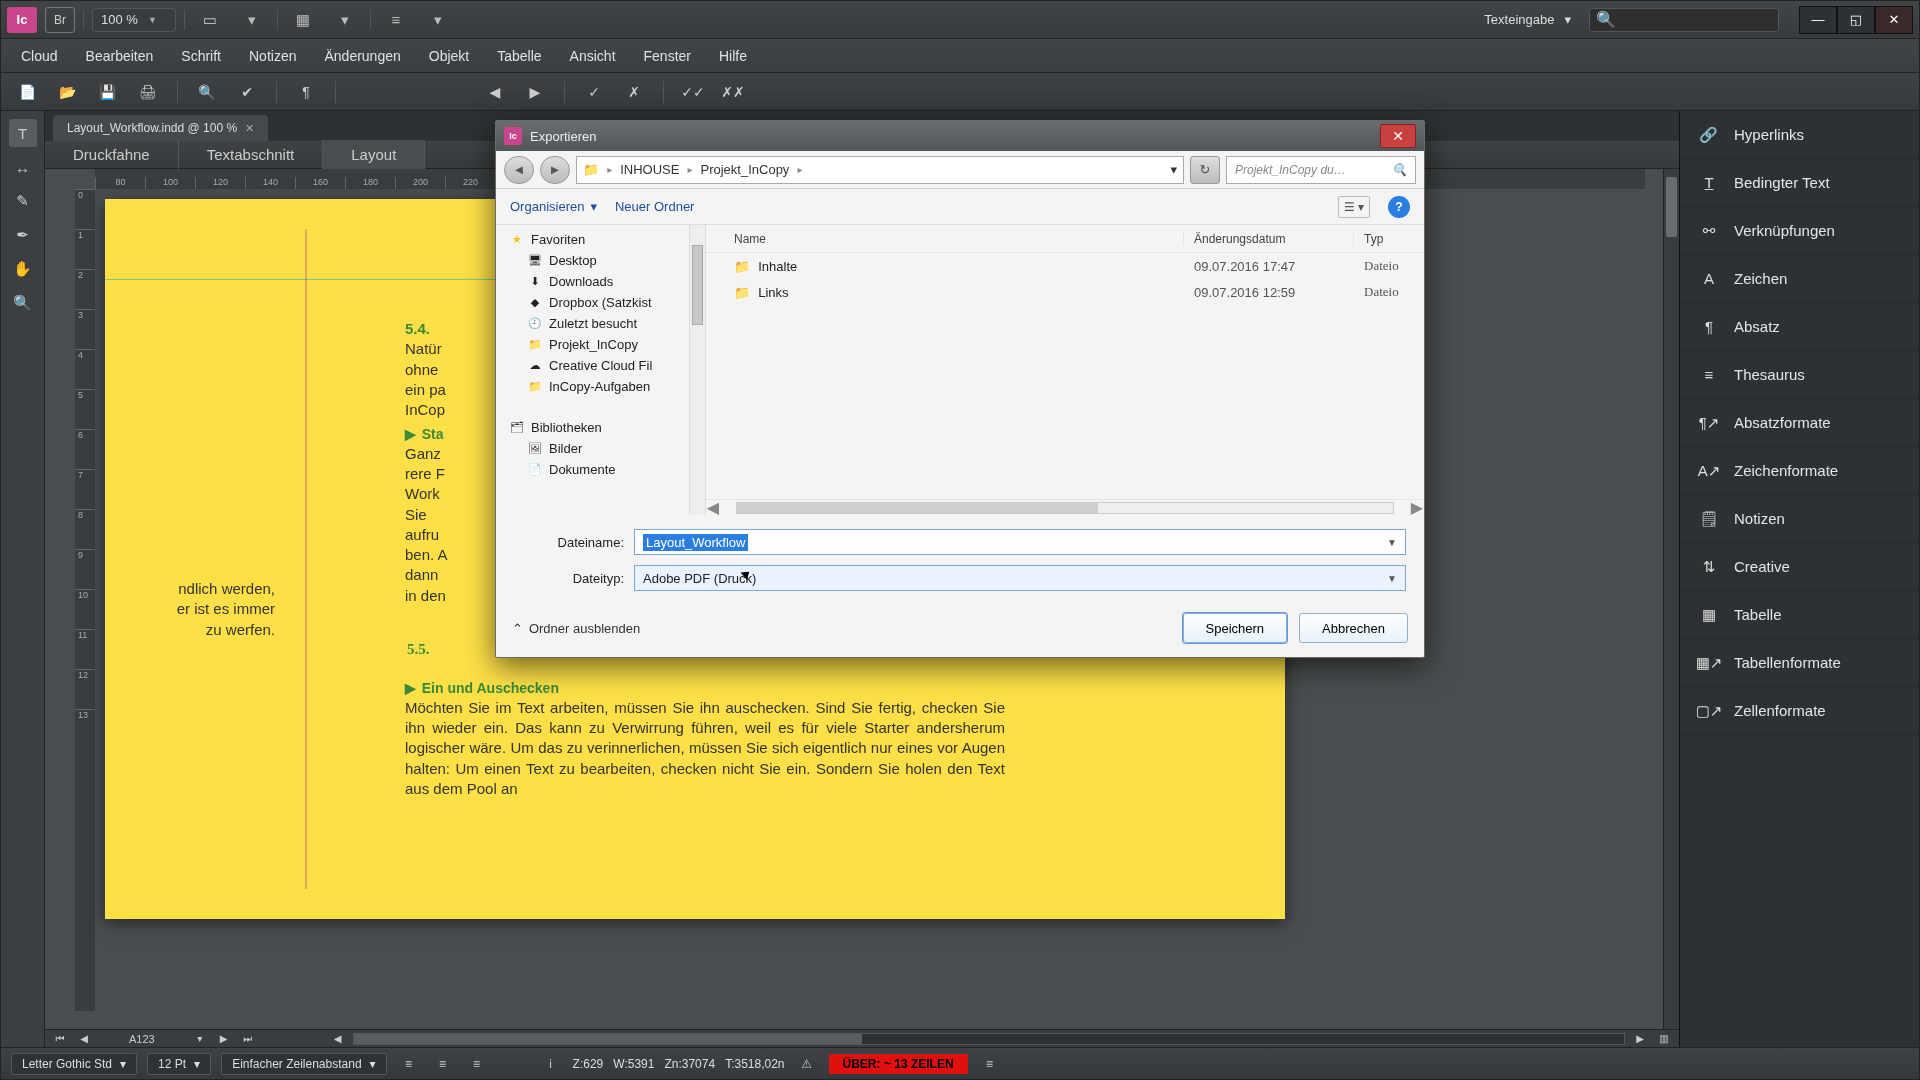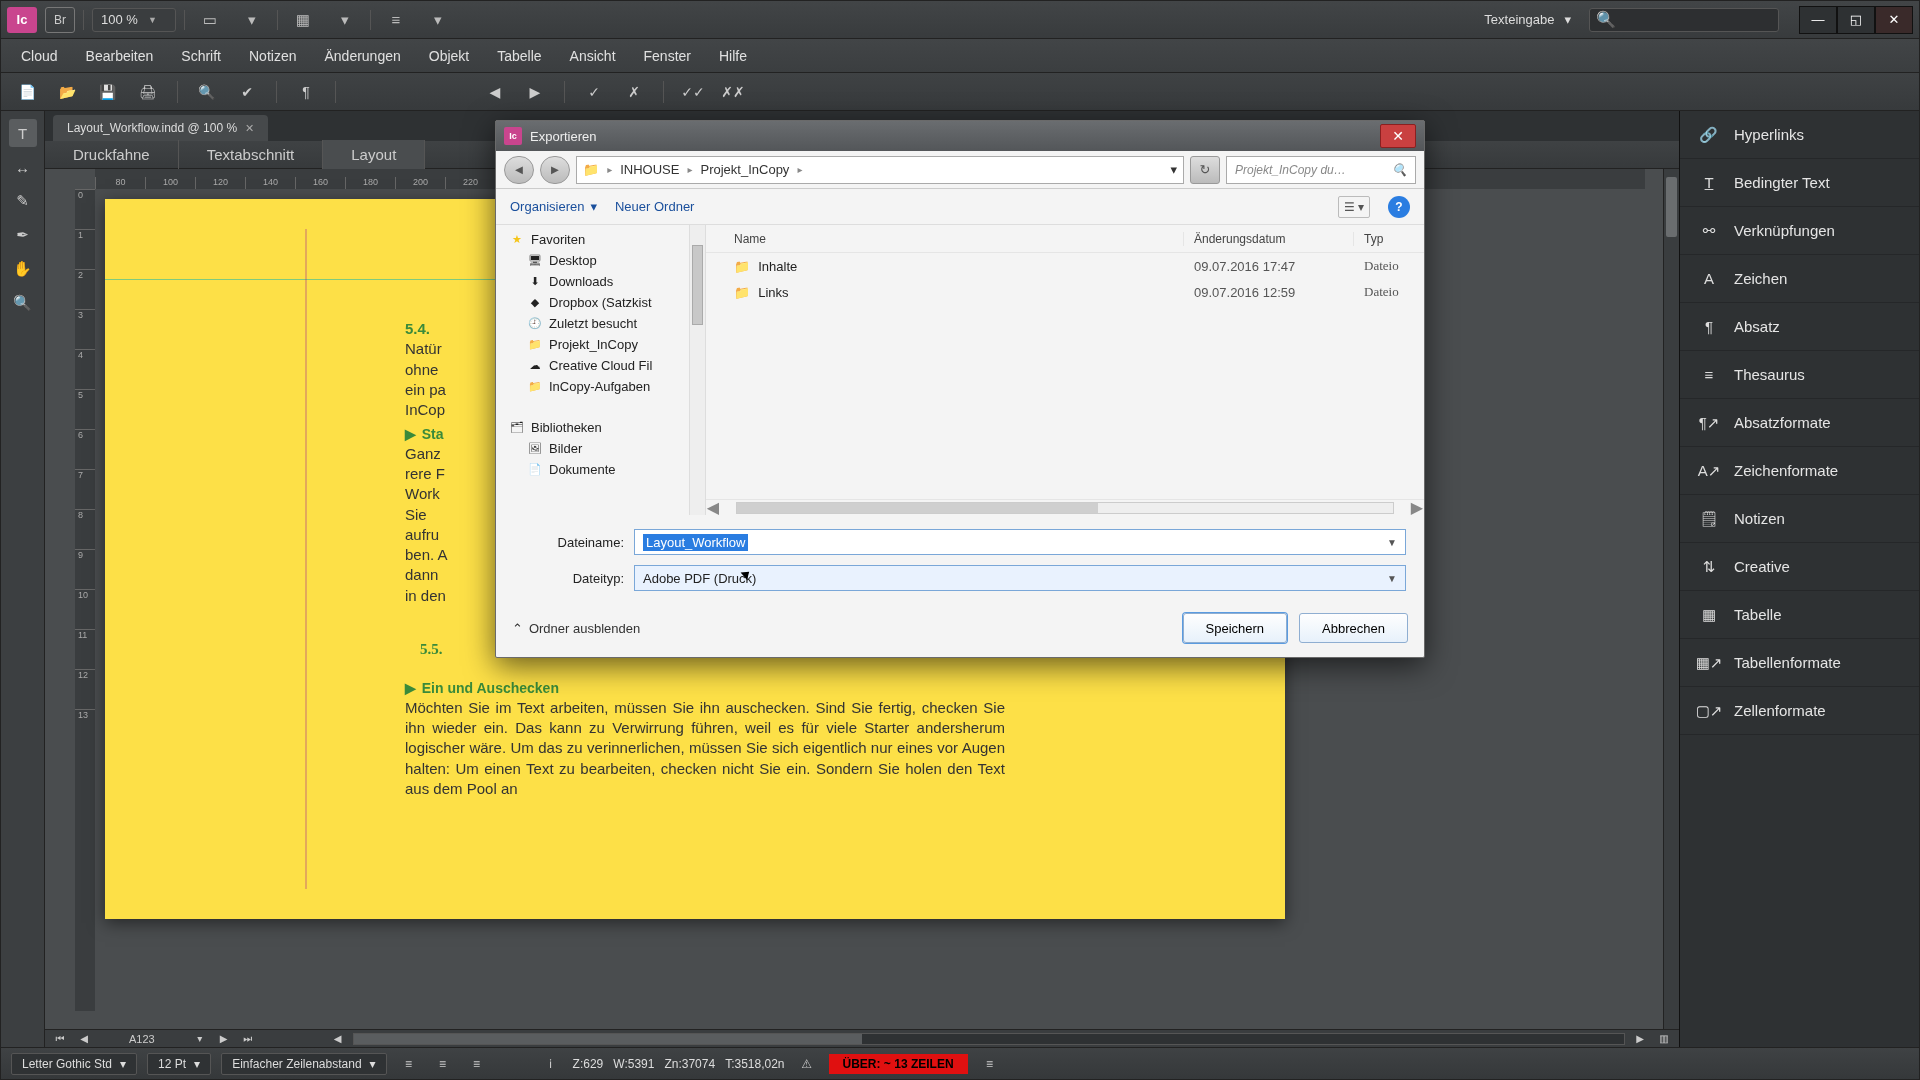--- a/index.html
+++ b/index.html
@@ -292,22 +292,27 @@
               <div class="subhead"><span class="tri">▶</span><span>Sta</span></div>
               <div>Ganz</div>
               <div>rere F</div>
               <div>Work</div>
               <div>Sie</div>
               <div>aufru</div>
               <div>ben. A</div>
               <div>dann</div>
               <div>in den</div>
             </div>
-            <div class="textblock heading" style="left:315px; top:440px;">5.5.</div>
-
+            <div class="textblock heading" style="left:302px; top:440px;">5.5.</div>
+
+            <div class="textblock" style="left:20px; top:380px; width:150px; text-align:right;">
+              <div>ndlich werden,</div>
+              <div>er ist es immer</div>
+              <div>zu werfen.</div>
+            </div>
 
             <div class="textblock" style="left:300px; top:480px; width:600px;">
               <div class="subhead"><span class="tri">▶</span><span>Ein und Auschecken</span></div>
               <div style="text-align:justify;">Möchten Sie im Text arbeiten, müssen Sie ihn auschecken. Sind Sie fertig, checken Sie ihn wieder ein. Das kann zu Verwirrung führen, weil es für viele Starter andersherum logischer wäre. Um das zu verinnerlichen, müssen Sie sich eigentlich nur eines vor Augen halten: Um einen Text zu bearbeiten, checken nicht Sie ein. Sondern Sie holen den Text aus dem Pool an</div>
             </div>
           </div>
         </div>
         <div class="vscroll">
             <div class="vthumb"></div>
           </div>

